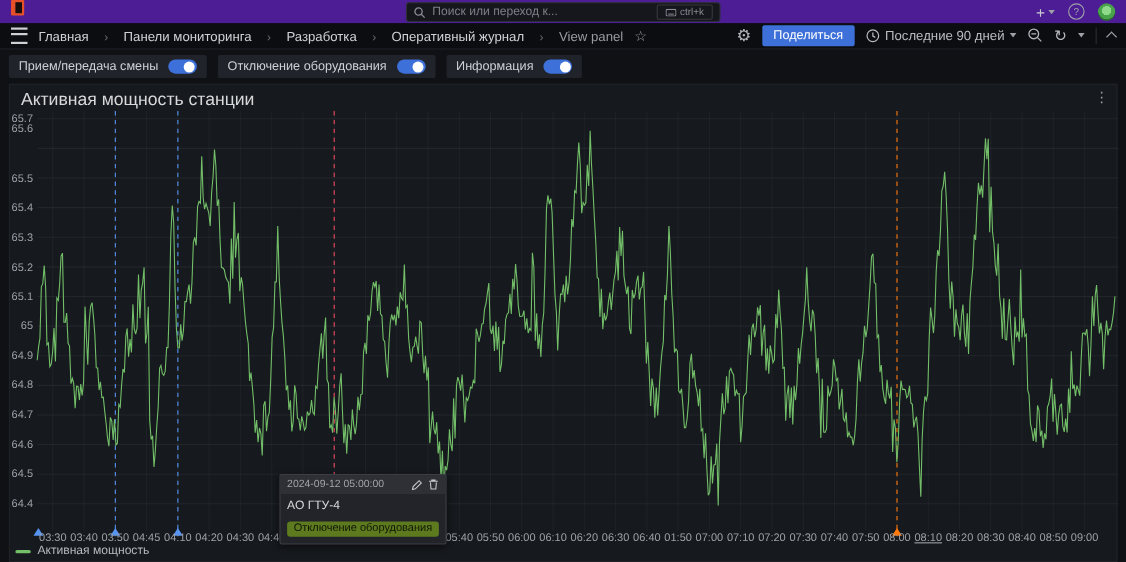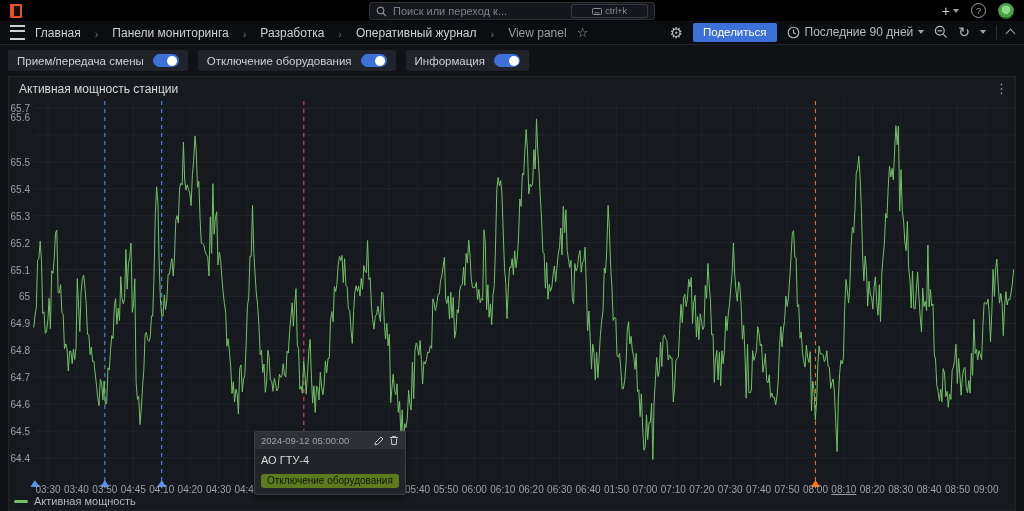--- a/index.html
+++ b/index.html
@@ -1,23 +1,23 @@
 <!DOCTYPE html>
 <html><head>
 <meta charset="utf-8">
 <style>
   html,body{margin:0;padding:0;width:1024px;height:511px;overflow:hidden;
     background:#0f1115;font-family:"Liberation Sans",sans-serif;color:#d8d9da;}
-  .topbar{height:21px;background:#000000;display:flex;align-items:center;padding:0 10px;position:relative;}
+  .topbar{height:21px;background:#4c1d95;display:flex;padding:0 10px;position:relative;}
   .logo{width:12px;height:14px;background:#e8502a;position:relative;border-radius:1px;}
   .logo::after{content:'';position:absolute;left:4px;top:2px;right:2px;bottom:2px;background:#170f0c;}
   .searchbox{position:absolute;left:50%;top:2px;transform:translateX(-50%);width:272px;height:16px;
     background:#16171d;border:1px solid #2e3038;border-radius:3px;display:flex;align-items:center;gap:6px;padding:0 6px;}
   .searchbox .ph{font-size:11px;color:#7e8089;white-space:nowrap;}
-  .kbd-chip{margin-left:auto;display:flex;align-items:center;gap:3px;border:1px solid #37383f;border-radius:2px;padding:0 20px;height:12px;}
+  .kbd-chip{margin-left:auto;display:flex;align-items:center;gap:3px;border:1px solid #37383f;border-radius:2px;padding:0 7px;height:12px;}
   .kbd-chip span{font-size:9px;color:#8b8c95;}
   .top-right{margin-left:auto;display:flex;align-items:center;gap:12px;}
   .plus-wrap{display:flex;align-items:center;gap:3px;color:#c9cacf;font-size:14px;line-height:1;}
   .caret{width:0;height:0;border-left:3.5px solid transparent;border-right:3.5px solid transparent;border-top:4px solid #9fa1a8;display:inline-block;}
   .help{width:13px;height:13px;border:1px solid #9fa1a8;border-radius:50%;font-size:9px;display:flex;align-items:center;justify-content:center;color:#9fa1a8;}
   .avatar{width:16px;height:16px;border-radius:50%;
     background:radial-gradient(circle at 50% 42%,#8fd98a 0 34%,#49a34b 35% 62%,#2e6b33 63% 100%);}
   .navbar{height:23px;background:#0c0d10;border-bottom:1px solid #1f2127;display:flex;align-items:center;padding:0 10px;gap:10px;}
   .hamburger{width:15px;height:11px;border-top:2px solid #cfd0d5;border-bottom:2px solid #cfd0d5;position:relative;}
   .hamburger::after{content:'';position:absolute;left:0;right:0;top:2.5px;height:2px;background:#cfd0d5;}
@@ -30,21 +30,21 @@
   .gear{font-size:15px;color:#b4b6bd;line-height:1;}
   .share-btn{background:#3d71d9;color:#fff;font-size:11.5px;border:none;border-radius:2px;padding:3px 10px;line-height:1.2;}
   .tr-btn{display:flex;align-items:center;gap:5px;color:#b9bbc2;font-size:12px;}
   .divider{width:1px;height:15px;background:#2c2e34;}
   .chevron-up{width:6px;height:6px;border-left:1.5px solid #9fa1a8;border-top:1.5px solid #9fa1a8;transform:rotate(45deg);margin-top:3px;}
   .filters{display:flex;gap:10px;padding:5px 8px;}
   .filter-box{display:flex;align-items:center;gap:9px;background:#20232a;border-radius:2px;padding:4px 9px;font-size:11.5px;color:#cfd0d6;}
   .switch{width:26px;height:13px;border-radius:7px;background:#3d71d9;position:relative;}
   .switch::after{content:'';position:absolute;right:1.5px;top:1.5px;width:10px;height:10px;border-radius:50%;background:#fff;}
   .panel{position:absolute;left:8px;right:8px;top:76px;bottom:0;background:#16191d;border:1px solid rgba(204,204,220,0.06);box-sizing:border-box;}
-  .panel-title{position:absolute;left:10px;top:5px;font-size:12px;font-weight:500;color:#d8d9da;}
+  .panel-title{position:absolute;left:10px;top:5px;font-size:16px;font-weight:500;color:#d8d9da;}
   .kebab{position:absolute;right:7px;top:4px;font-size:13px;color:#9da0a8;}
   #chart-svg{position:absolute;left:0;top:0;width:1008px;height:435px;}
   .ytick{position:absolute;left:0;width:21px;text-align:right;font-size:10px;color:#9da0a8;}
   .xtick{position:absolute;width:40px;text-align:center;font-size:10px;color:#9da0a8;top:407px;}
   .legend{position:absolute;left:5px;bottom:3px;display:flex;align-items:center;gap:6px;}
   .legend-swatch{width:14px;height:3px;border-radius:1.5px;background:#73bf69;}
   .legend-label{font-size:11px;color:#b6b8bf;}
   .tooltip{position:absolute;left:245px;top:354px;background:#222429;border:1px solid #3c3e45;border-radius:2px;
     box-shadow:0 2px 6px rgba(0,0,0,.5);z-index:5;min-width:120px;}
   .tt-head{background:#2e3036;display:flex;align-items:center;gap:8px;padding:3px 6px;border-radius:2px 2px 0 0;}

